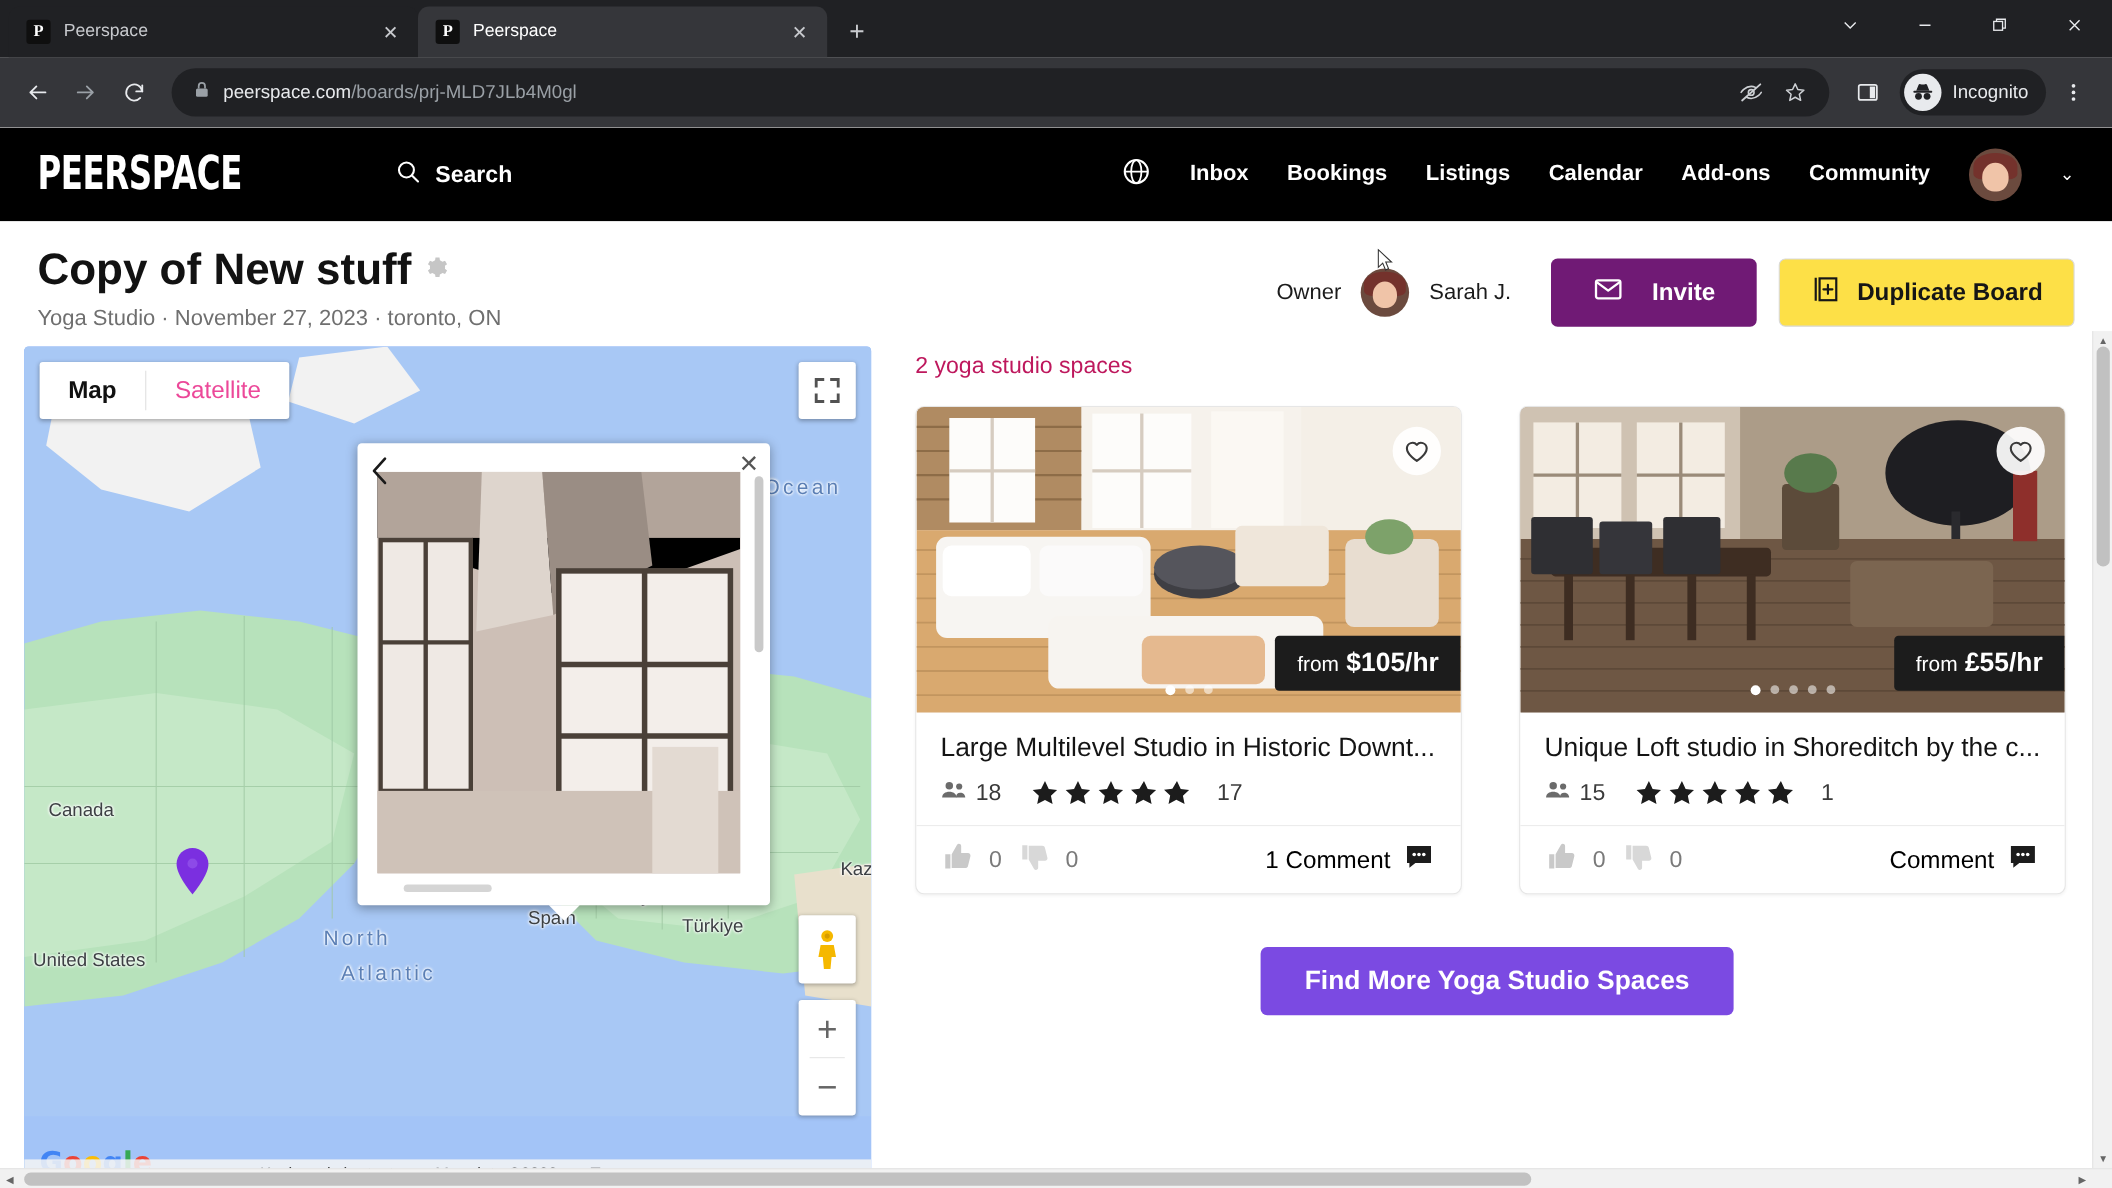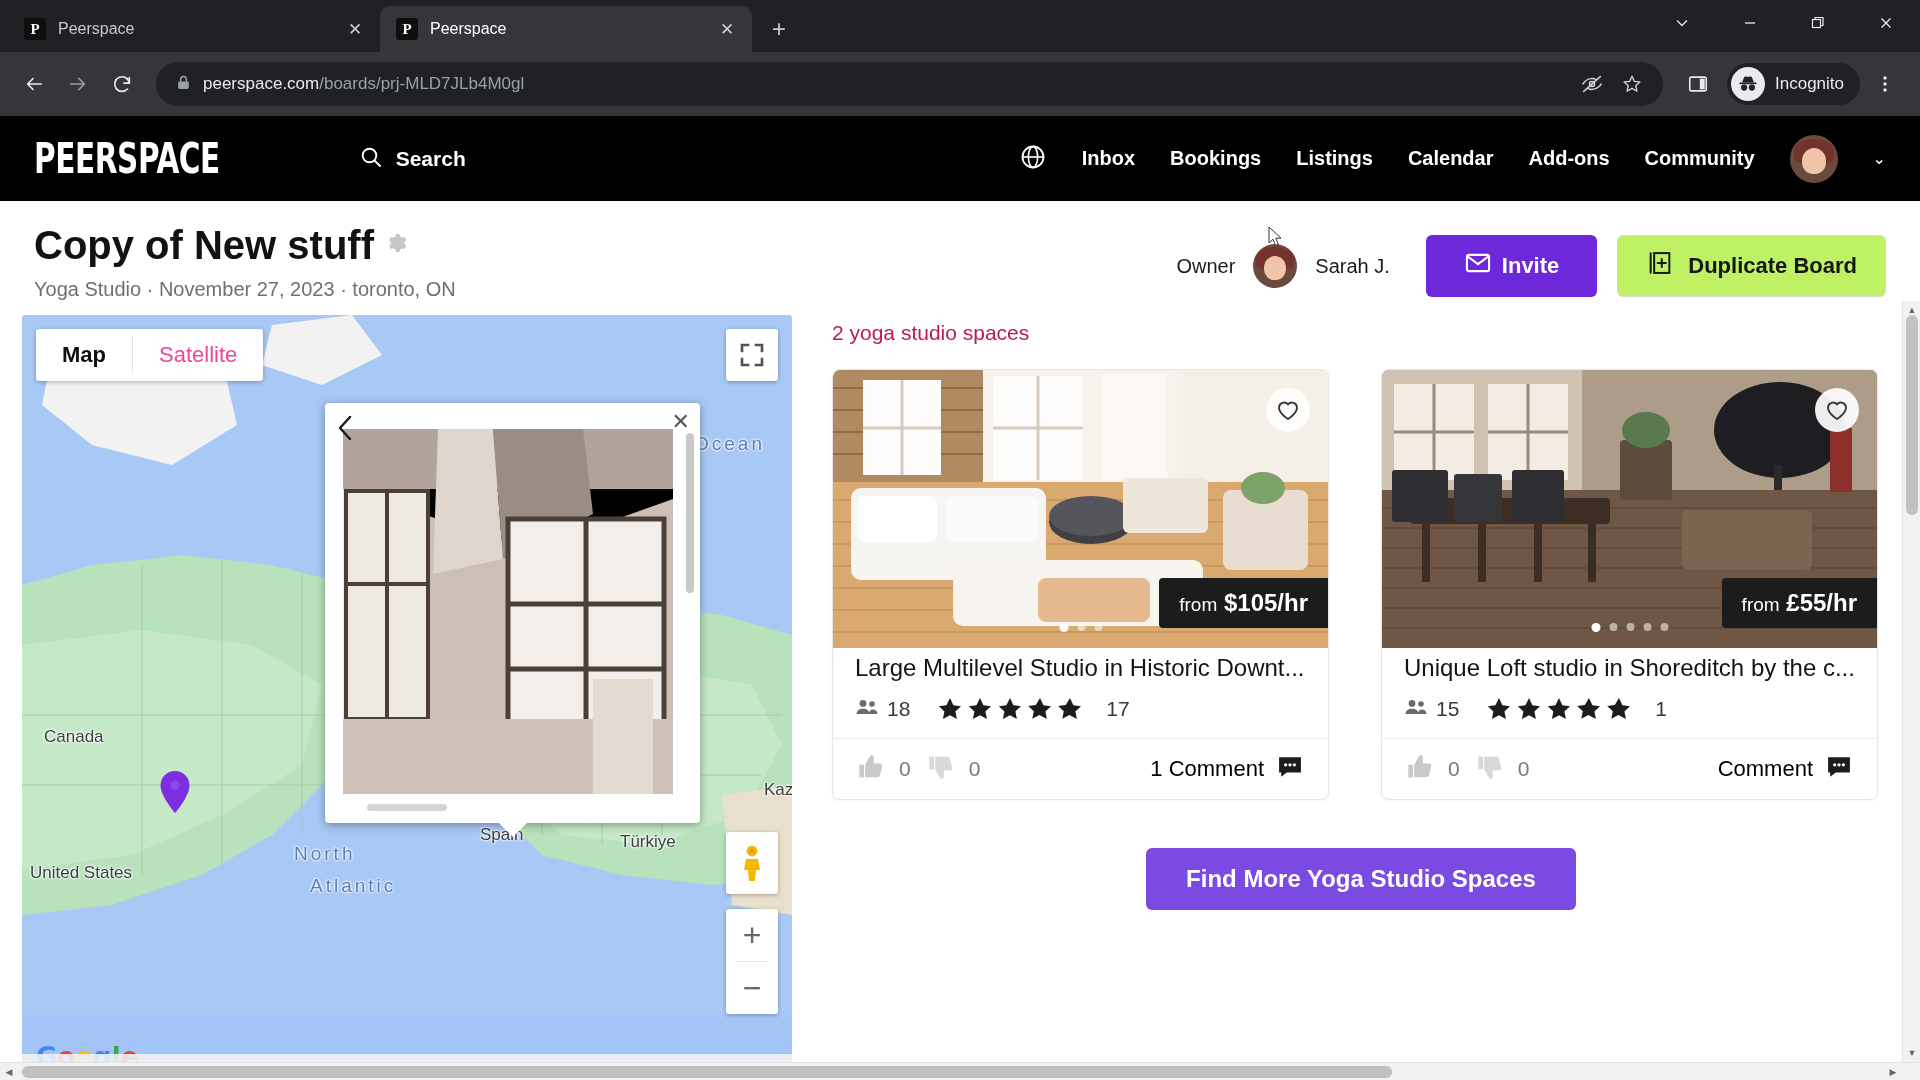--- a/index.html
+++ b/index.html
@@ -115,26 +115,26 @@
   .gear { color: #c3c3c3; font-size: 19px; }
   .board-sub { font-size: 20px; color: #6f6f6f; margin-top: 10px; }
   .board-actions { display: flex; align-items: center; gap: 20px; padding-top: 12px; justify-content: space-between; }
   .owner-grp { display: flex; align-items: center; gap: 18px; margin-right: 16px; position: relative; }
   .owner-label { font-size: 20px; color: #1b1b1b; }
   .owner-avatar { width: 44px; height: 44px; border-radius: 50%; overflow: hidden; background: #6b4a3e; position: relative; flex: none; }
   .owner-avatar::after { content: ""; position: absolute; left: 11px; top: 12px; width: 22px; height: 24px; border-radius: 50% 50% 45% 45%; background: #f0c4a8; }
   .owner-avatar::before { content: ""; position: absolute; left: 3px; top: 3px; width: 38px; height: 22px; border-radius: 50% 50% 20% 20%; background: #74322c; }
   .owner-name { font-size: 20px; color: #1b1b1b; }
   .btn-invite {
-    background: #6d28d9; color: #fff; border: none; border-radius: 6px;
+    background: #701a75; color: #fff; border: none; border-radius: 6px;
     height: 62px; padding: 0 38px; font-size: 22px; font-weight: bold;
-    display: flex; align-items: center; gap: 10px; font-family: inherit;
+    display: flex; align-items: center; gap: 26px; font-family: inherit;
   }
   .btn-dup {
-    background: #bef264; color: #161616; border: 1px solid #d9d9d9; border-radius: 6px;
+    background: #fde047; color: #161616; border: 1px solid #d9d9d9; border-radius: 6px;
     height: 62px; padding: 0 28px; font-size: 22px; font-weight: bold;
     display: flex; align-items: center; gap: 14px; font-family: inherit;
   }
   .cursor-arrow { position: absolute; left: 92px; top: -18px; width: 16px; height: 22px; }
 
   .board-body { flex: 1; display: flex; min-height: 0; padding-top: 14px; position: relative; }
 
   
   .map-pane {
     width: 770px; height: 100%; margin-left: 22px; position: relative;
@@ -208,21 +208,21 @@
   .price-badge {
     position: absolute; right: 0; bottom: 20px; background: #1c1c1c; color: #fff;
     padding: 11px 20px; font-size: 24px; border-radius: 4px 0 0 4px; z-index: 3;
     white-space: nowrap;
   }
   .price-badge .small { font-size: 19px; font-weight: normal; }
   .price-badge .big { font-weight: bold; }
   .dots { position: absolute; left: 50%; bottom: 16px; transform: translateX(-50%); display: flex; gap: 9px; z-index: 3; }
   .dot { width: 8px; height: 8px; border-radius: 50%; background: rgba(255,255,255,.55); }
   .dot.active { background: #fff; width: 9px; height: 9px; }
-  .card-body { padding: 6px 22px 16px 22px; }
+  .card-body { padding: 18px 22px 16px 22px; }
   .card-title { font-size: 24px; color: #141414; white-space: nowrap; overflow: hidden; text-overflow: ellipsis; }
   .card-meta { display: flex; align-items: center; gap: 10px; margin-top: 14px; }
   .cap { display: flex; align-items: center; gap: 8px; font-size: 21px; color: #3a3a3a; }
   .stars { display: flex; gap: 1px; margin-left: 16px; }
   .reviews { font-size: 21px; color: #3a3a3a; margin-left: 10px; }
   .card-foot {
     border-top: 1px solid #ececec; display: flex; align-items: center;
     padding: 14px 24px; gap: 16px;
   }
   .vote { display: flex; align-items: center; gap: 14px; }

